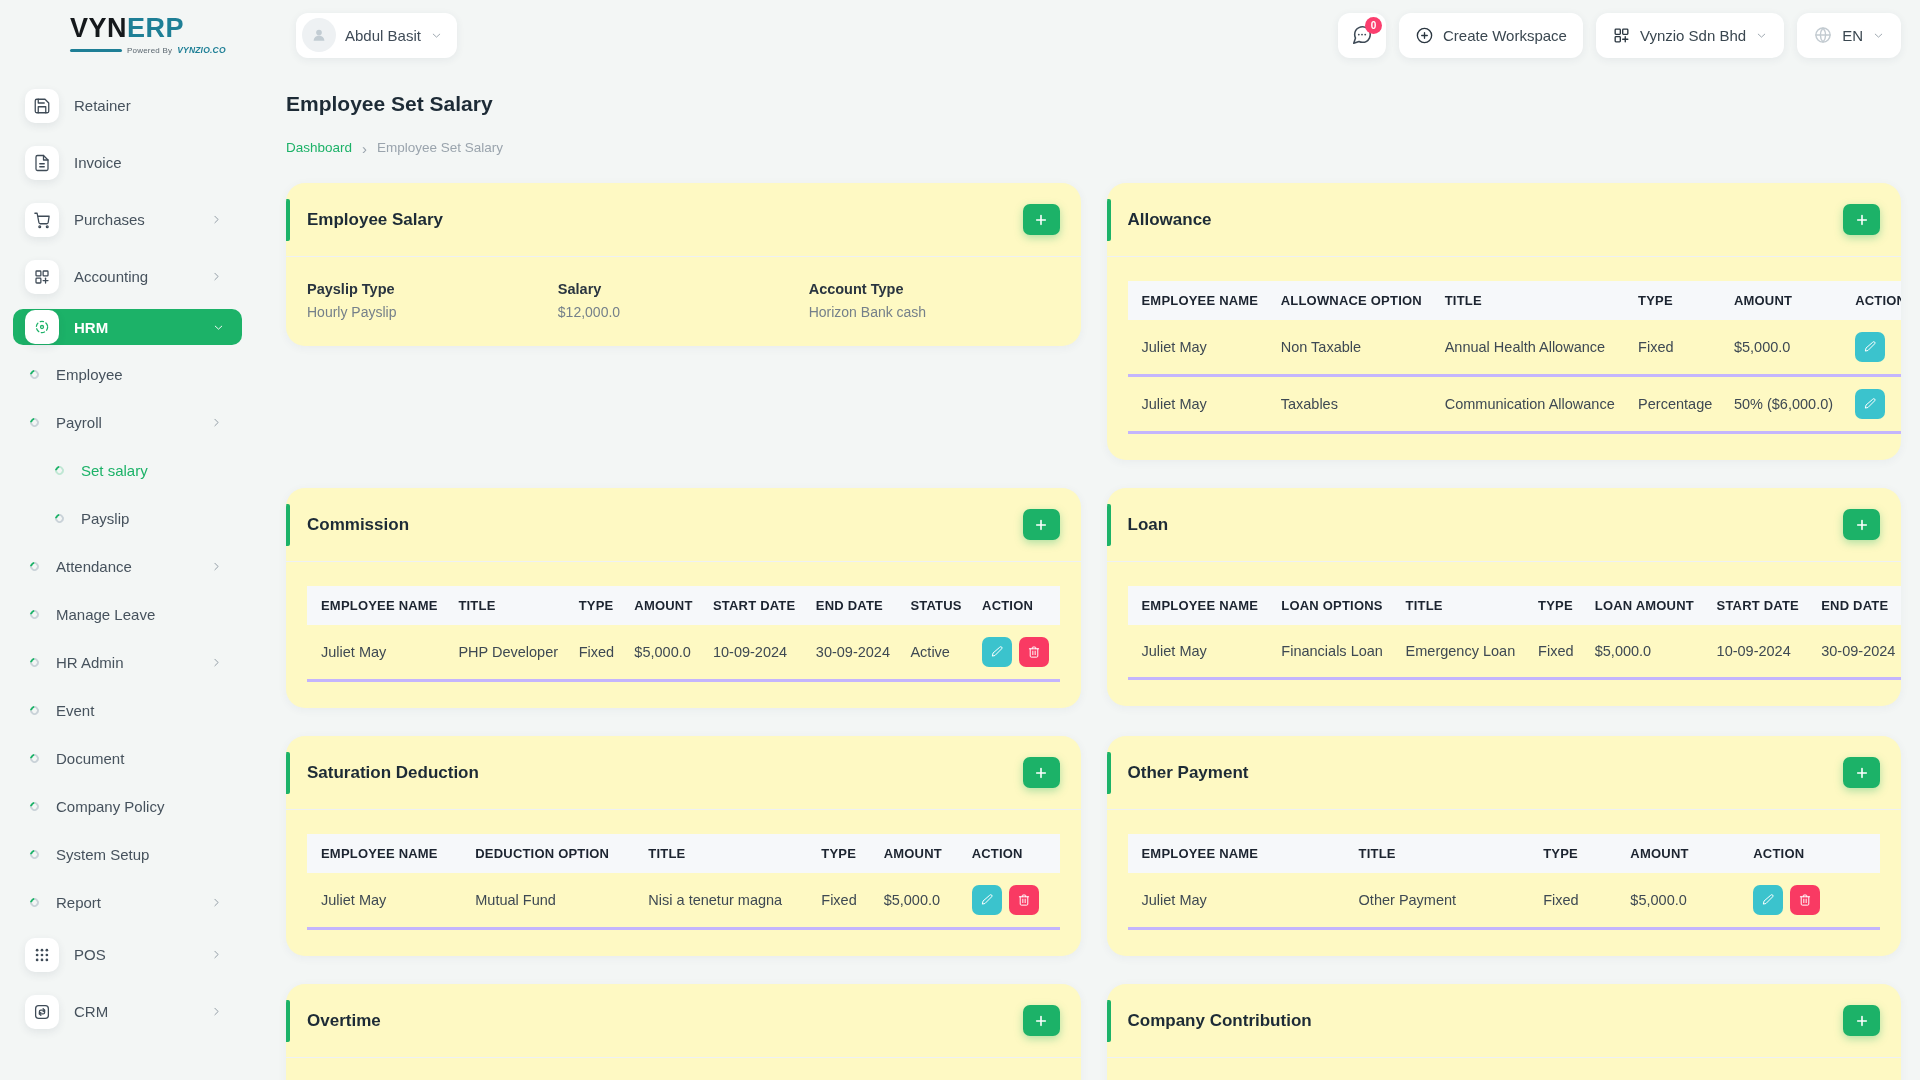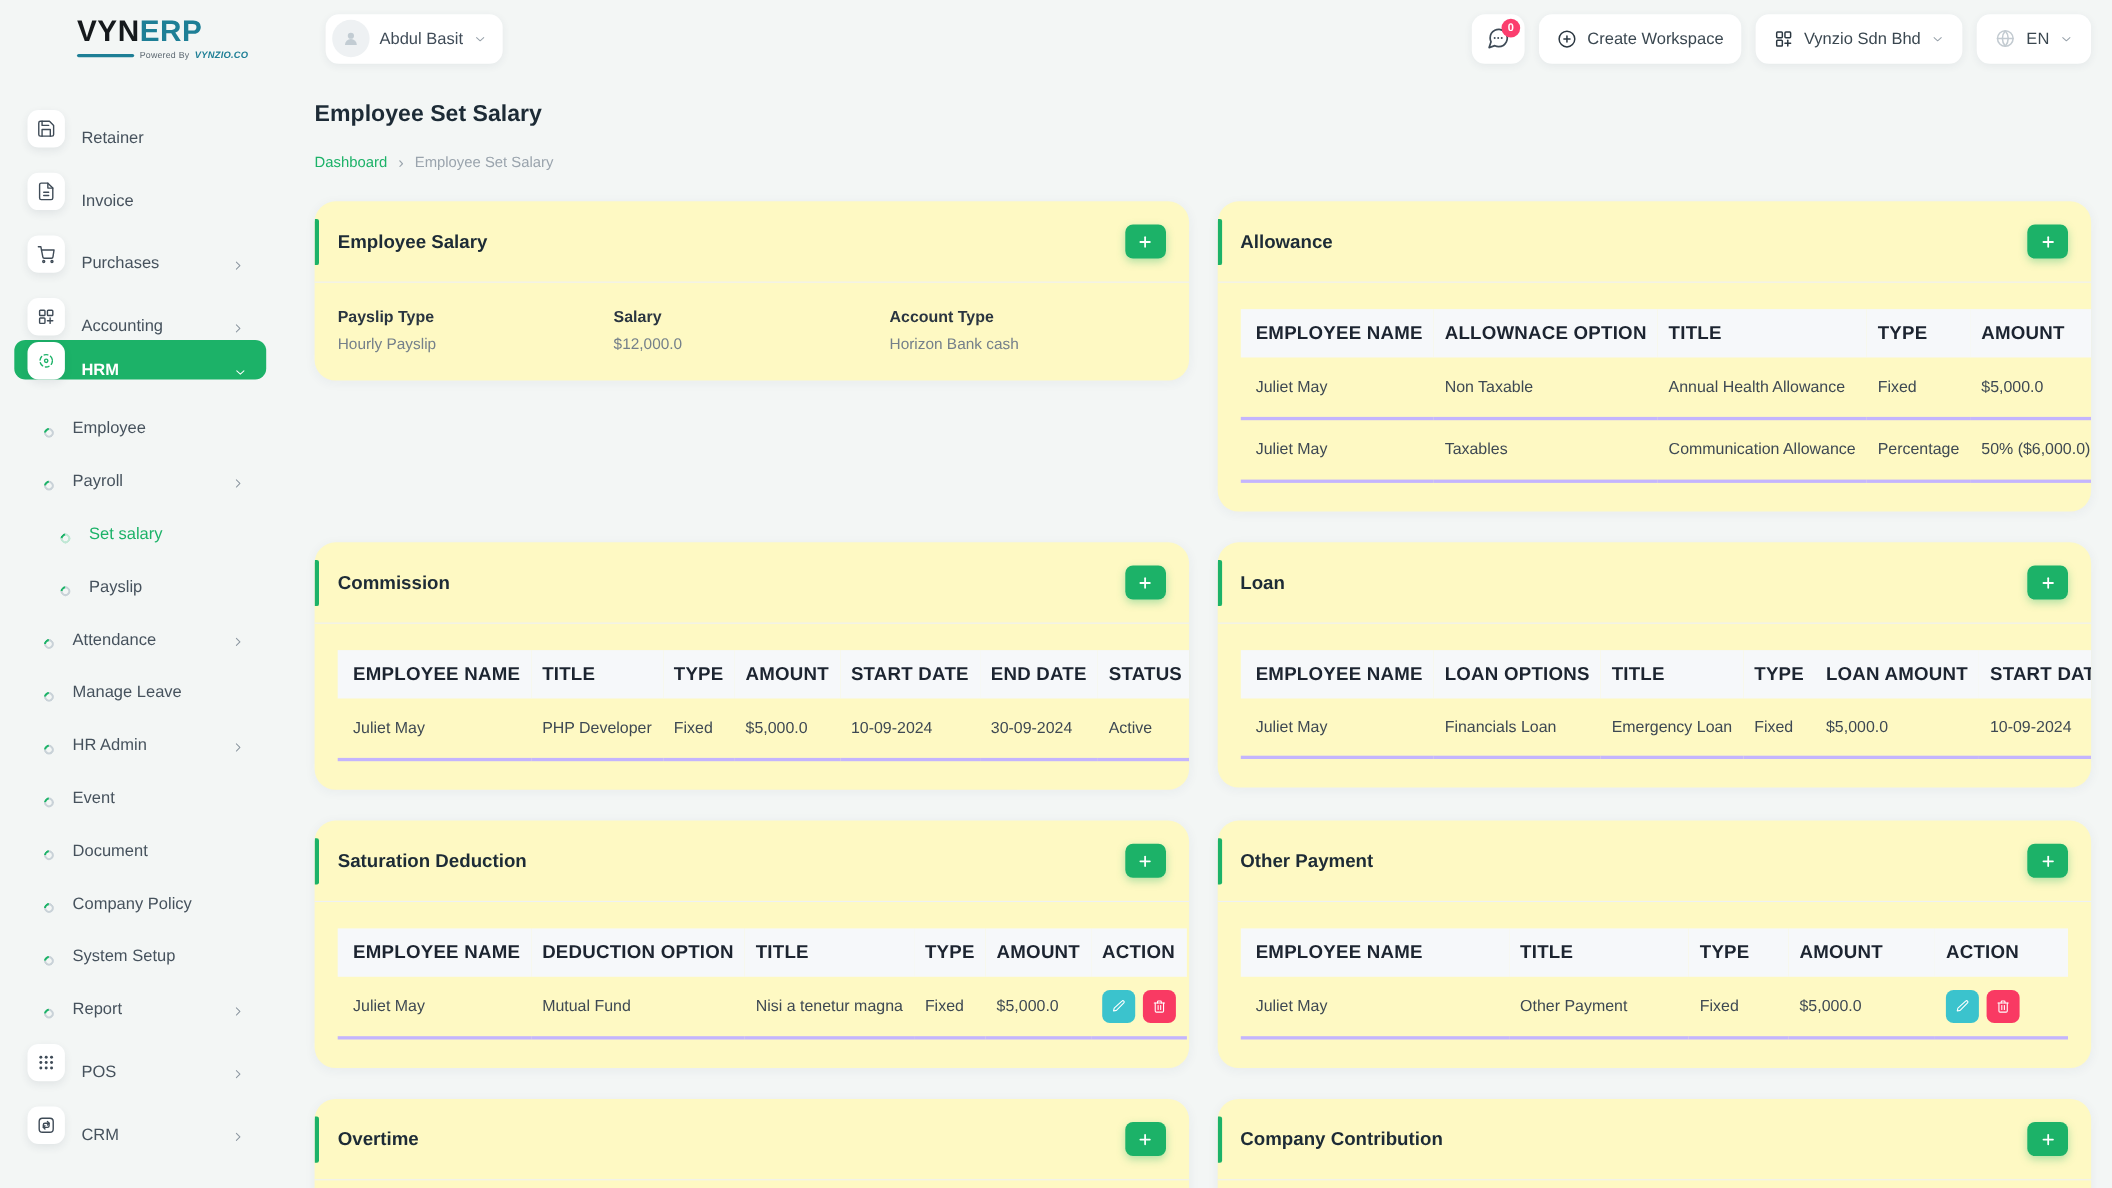--- a/index.html
+++ b/index.html
@@ -36,23 +36,23 @@
   .chat-i{width:22px;height:22px;color:#3f4b57}
   .badge{position:absolute;top:4px;right:4px;min-width:17px;height:17px;border-radius:9px;
          background:var(--badge);color:#fff;font-size:10px;font-weight:700;display:flex;
          align-items:center;justify-content:center;padding:0 4px}
   .pill-i{width:19px;height:19px;color:#2a3640}
   .globe-i{width:20px;height:20px;color:#c3cbd1}
   .pill-label{white-space:nowrap}
 
   
   .sidebar{position:absolute;left:0;top:70px;bottom:0;width:247px;padding-top:7px;overflow:hidden}
-  .s0,.s1,.s2{display:flex;align-items:flex-end;cursor:pointer}
+  .s0,.s1,.s2{display:flex;align-items:center;cursor:pointer}
   .s0{height:57px;padding-left:25px}
-  .s1{height:48px;padding-left:40px}
+  .s1{height:48px;padding-left:30px}
   .s2{height:48px;padding-left:55px}
   .ibox{width:34px;height:34px;border-radius:10px;background:#fff;
         box-shadow:0 3px 8px rgba(40,60,80,.09);display:flex;align-items:center;
         justify-content:center;color:#3f4b57;flex:0 0 auto}
   .ibox .i{width:18px;height:18px}
   .lbl{margin-left:15px;font-size:15px;color:var(--side);white-space:nowrap}
   .chev-s{width:13px;height:13px;color:#8b96a0;margin-left:auto;margin-right:24px}
   .s0.active{background:var(--green);border-radius:10px;margin:4px 5px 5px 13px;height:36px;padding-left:12px}
   .s0.active .lbl{color:#fff;font-weight:700}
   .s0.active .ibox{color:var(--green)}
@@ -77,21 +77,21 @@
   .card-title{margin:0;font-size:17px;font-weight:700;color:var(--ink);white-space:nowrap}
   .add-btn{margin-left:auto;width:37px;height:31px;border:none;border-radius:7px;background:var(--green);
            color:#fff;display:flex;align-items:center;justify-content:center;cursor:pointer;
            box-shadow:0 3px 8px rgba(28,178,104,.35)}
   .add-btn .i{width:16px;height:16px}
   .card-body{padding:24px 21px 26px;overflow:hidden}
   .fields{display:grid;grid-template-columns:1fr 1fr 1fr}
   .flabel{font-size:14.5px;font-weight:700;color:#2a3540}
   .fvalue{margin-top:7px;font-size:14px;color:#75808a}
   table.tbl{border-collapse:collapse;width:100%;white-space:nowrap}
-  .tbl thead th{background:#f6f8fa;text-align:left;font-size:17px;font-weight:700;color:#1c2430;
+  .tbl thead th{background:#f6f8fa;text-align:left;font-size:13px;font-weight:700;color:#1c2430;
                 padding:12px 10px;letter-spacing:.2px}
   .tbl thead th:first-child{padding-left:14px}
   .tbl tbody td{padding:18px 10px;font-size:14.5px;color:#3e4953;border-bottom:3px solid #c4b5fd;vertical-align:middle}
   .tbl tbody td:first-child{padding-left:14px}
   .tbl tbody td.td-actions{padding-top:12px;padding-bottom:12px}
   .actions{display:flex;gap:7px}
   .abtn{width:30px;height:30px;border:none;border-radius:7px;display:flex;align-items:center;
         justify-content:center;color:#fff;cursor:pointer}
   .abtn.edit{background:var(--teal)}
   .abtn.delete{background:var(--pink)}

